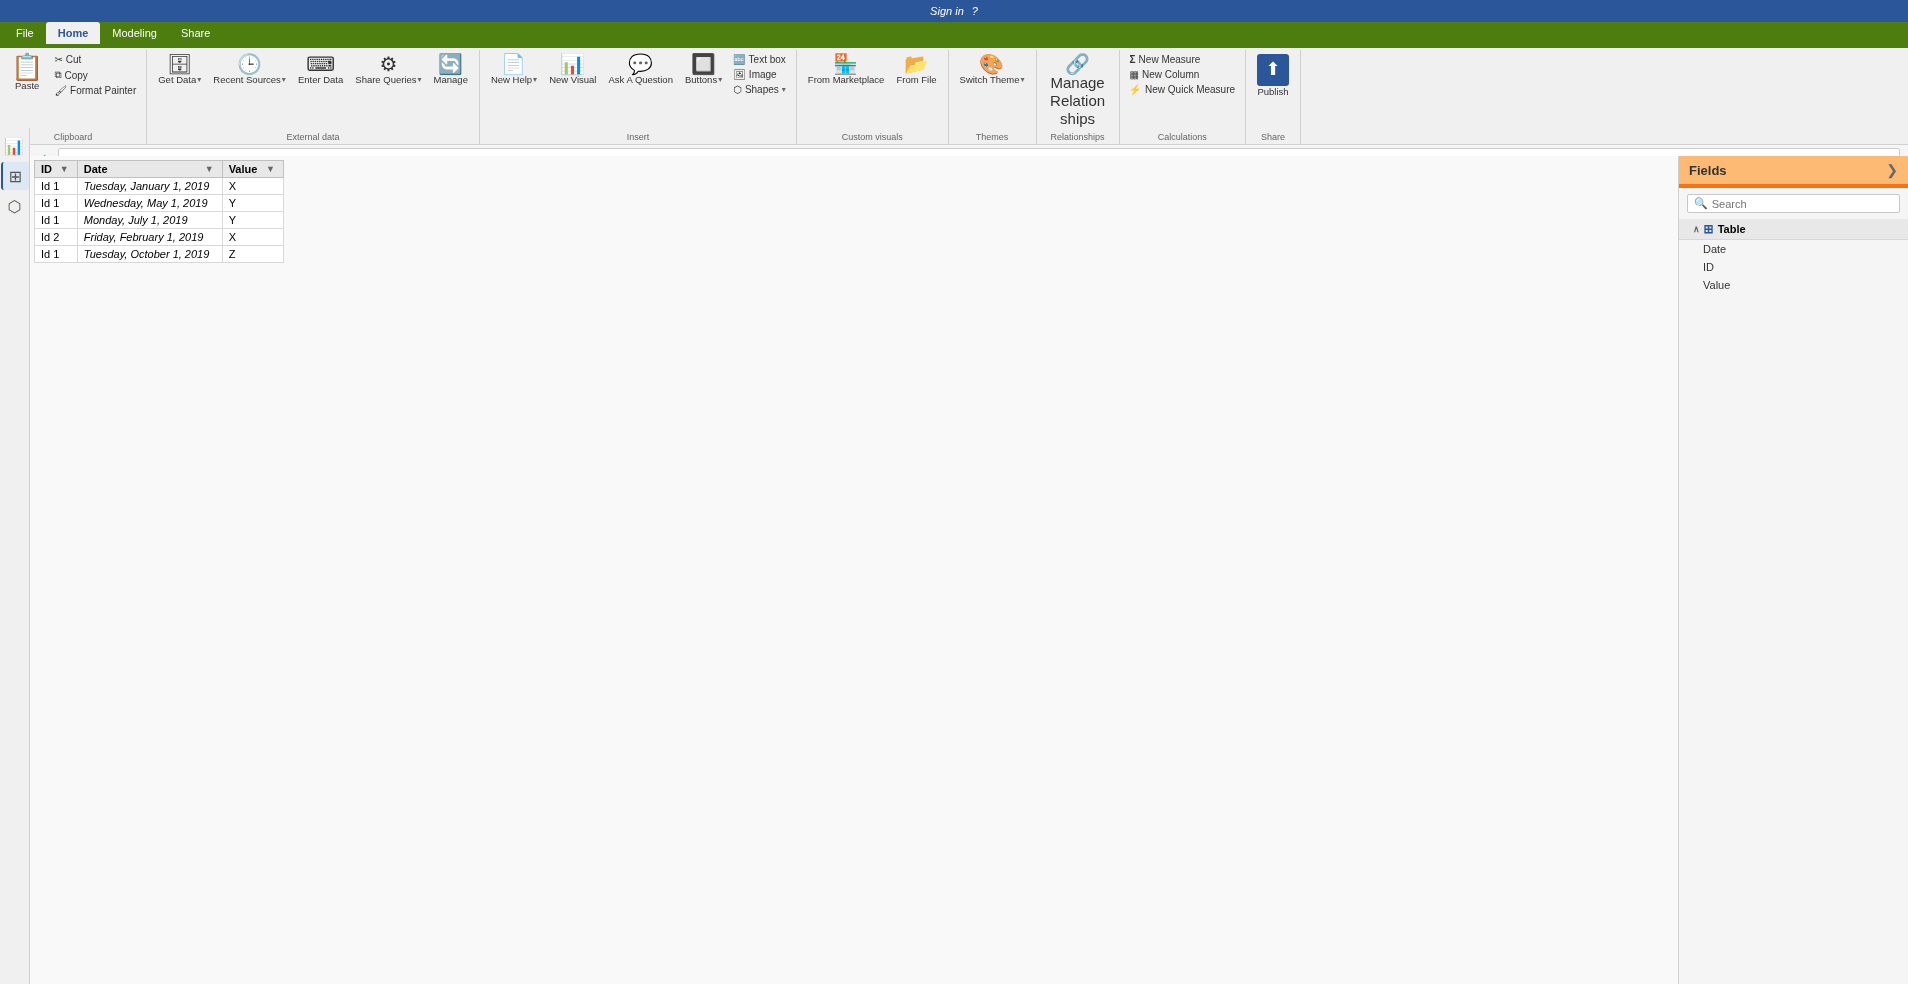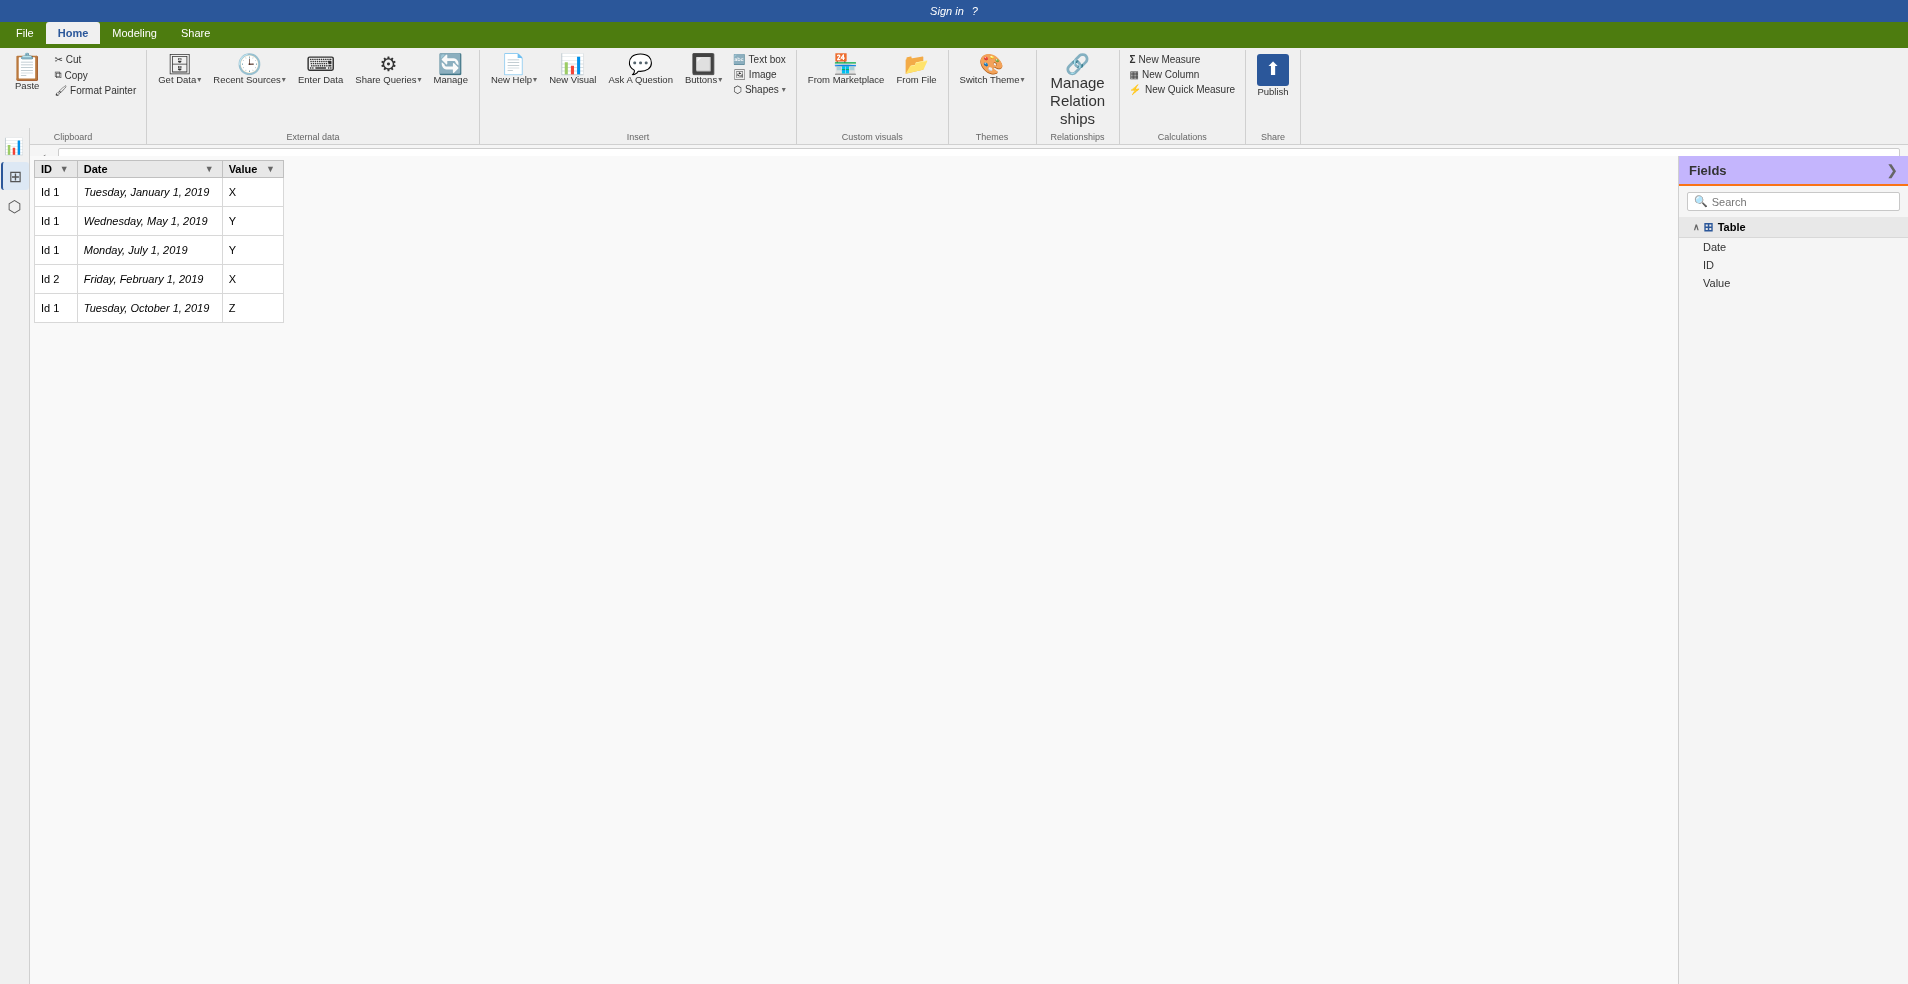--- a/index.html
+++ b/index.html
@@ -212,41 +212,41 @@
       gap: 4px;
     }
     .col-filter-btn {
       font-size: 9px;
       color: #666;
       cursor: pointer;
       padding: 0 2px;
     }
     .data-table td {
       border: 1px solid #d8d8d8;
-      padding: 8px 6px;
+      padding: 2px 6px;
       background: white;
       white-space: nowrap;
     }
     .date-cell { font-style: italic; }
 
     
     .right-panel {
       width: 230px;
       background: #f5f5f5;
       border-left: 1px solid #d0d0d0;
       display: flex;
       flex-direction: column;
     }
     .right-panel-header {
       display: flex;
       align-items: center;
       justify-content: space-between;
       padding: 6px 10px;
-      background: #c4b5fd;
-      border-bottom: 2px solid #f97316;
+      background: #fdba74;
+      border-bottom: 4px solid #f97316;
     }
     .right-panel-title {
       font-size: 13px;
       font-weight: 600;
       color: #333;
     }
     .right-panel-expand {
       font-size: 14px;
       color: #666;
       cursor: pointer;

